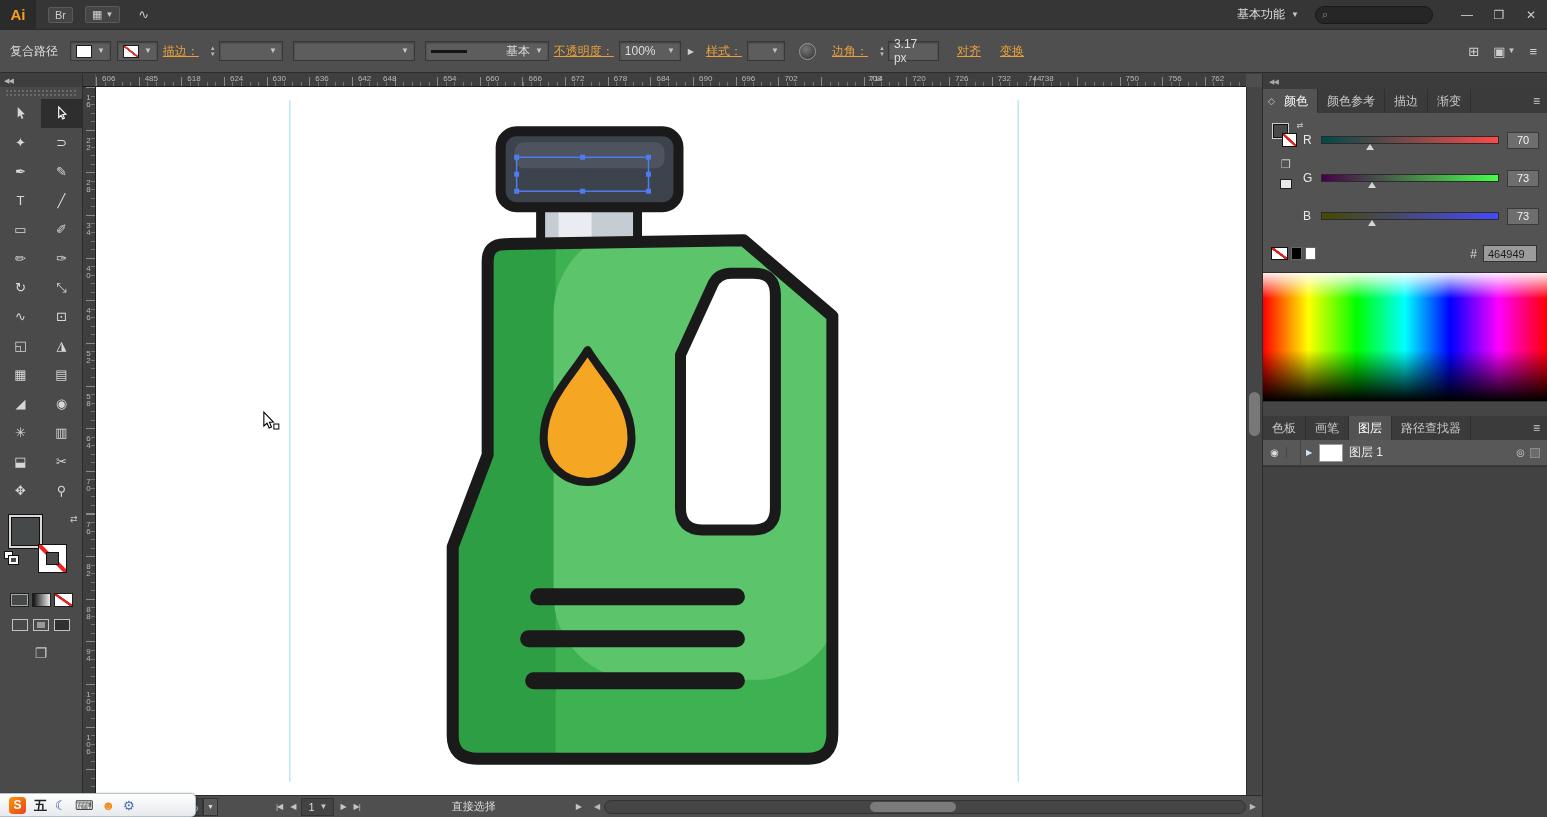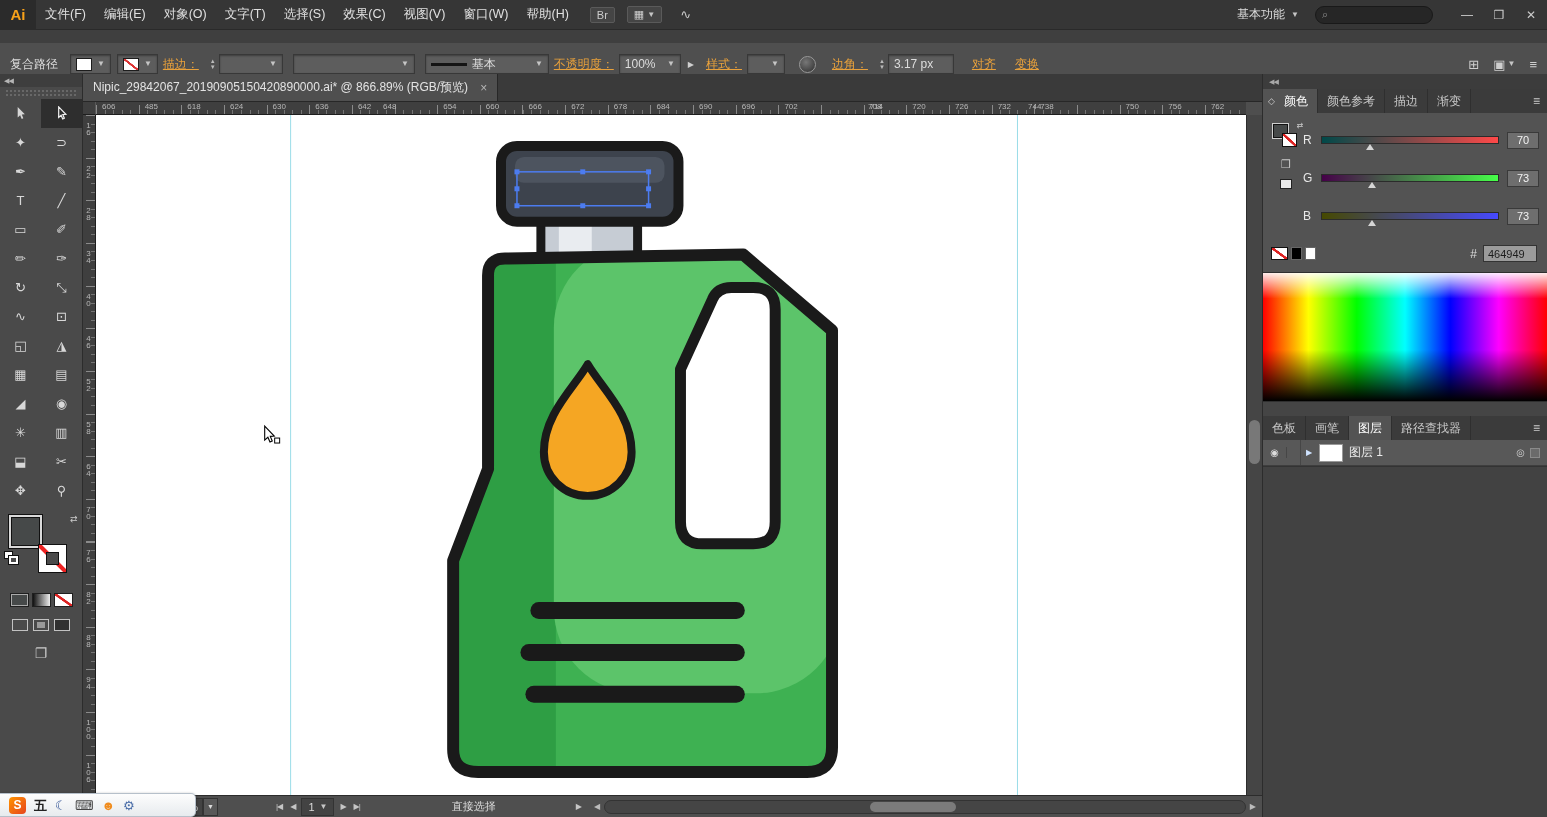--- a/index.html
+++ b/index.html
@@ -15,21 +15,21 @@
   .mb-icon{margin-left:12px;padding:1px 6px;border:1px solid #5a5a5a;border-radius:2px;font-size:11px;background:#454545;color:#ccc;display:flex;align-items:center;gap:3px;}
   .mb-icon.flat{border:none;background:none;font-size:13px;}
   .spacer{flex:1;}
   .workspace{display:flex;align-items:center;gap:6px;margin-right:16px;font-size:12px;color:#ddd;}
   .searchbox{width:118px;height:18px;background:#262626;border:1px solid #191919;border-radius:9px;display:flex;align-items:center;padding:0 6px;margin-right:18px;color:#8a8a8a;font-size:11px;gap:4px;}
   .sfield{flex:1;height:12px;}
   .winbtn{width:32px;height:30px;display:flex;align-items:center;justify-content:center;font-size:12px;color:#ccc;}
   .caret{font-size:8px;color:#c5c5c5;line-height:1;}
 
   
-  .controlbar{position:absolute;top:30px;left:0;right:0;height:43px;background:#4f4f4f;border-bottom:1px solid #2c2c2c;display:flex;align-items:center;color:#ddd;font-size:12px;margin-top:13px;}
+  .controlbar{position:absolute;top:30px;left:0;right:0;height:43px;background:#4f4f4f;border-bottom:1px solid #2c2c2c;display:flex;align-items:center;color:#ddd;font-size:12px;}
   .cb-label{margin:0 12px 0 10px;white-space:nowrap;}
   .cb-link{color:var(--accent-orange,#e9a13b);text-decoration:underline;margin:0 5px;white-space:nowrap;}
   .cb-dd{height:20px;background:#5d5d5d;border:1px solid #383838;display:flex;align-items:center;padding:0 5px;gap:5px;box-shadow:inset 0 1px 2px rgba(0,0,0,.35);}
   .swatch{width:16px;height:13px;background:#fff;border:1px solid #1d1d1d;}
   .swatch.none{background:linear-gradient(to top right,#fff 43%,#d33 45% 55%,#fff 57%);}
   .stepper{display:flex;flex-direction:column;font-size:6px;color:#bbb;line-height:6px;margin-left:6px;}
   .brushline{width:36px;height:3px;background:#141414;}
   .globe{width:17px;height:17px;border-radius:50%;background:radial-gradient(circle at 40% 35%,#777,#2d2d2d);border:1px solid #999;margin-left:14px;}
   .cb-push{margin-left:auto;}
   .cb-micon{margin:0 7px;color:#cfcfcf;font-size:13px;display:flex;align-items:center;gap:2px;}
@@ -151,31 +151,20 @@
   .ime-account-icon{color:#f08c1e;}
   .ime-toolbox-icon{color:#4a6da8;}
 </style>
 </head>
 <body>
 
 <div class="app">
 
   <div class="menubar">
     <div class="ai-logo">Ai</div>
-    <div class="menu-items">
-        <div class="menu-item">文件(F)</div>
-        <div class="menu-item">编辑(E)</div>
-        <div class="menu-item">对象(O)</div>
-        <div class="menu-item">文字(T)</div>
-        <div class="menu-item">选择(S)</div>
-        <div class="menu-item">效果(C)</div>
-        <div class="menu-item">视图(V)</div>
-        <div class="menu-item">窗口(W)</div>
-        <div class="menu-item">帮助(H)</div>
-      </div>
     <div class="mb-icon">Br</div>
     <div class="mb-icon">
       <span>▦</span>
       <span class="caret">▼</span>
     </div>
     <div class="mb-icon flat">∿</div>
     <div class="spacer"></div>
     <div class="workspace">
       <span>基本功能</span>
       <span class="caret">▼</span>
@@ -207,41 +196,41 @@
     <div class="cb-dd" style="width:64px;margin-left:3px;">
       <span style="flex:1;"></span>
       <span class="caret">▼</span>
     </div>
     <div class="cb-dd" style="width:122px;margin-left:10px;">
       <span style="flex:1;"></span>
       <span class="caret">▼</span>
     </div>
     <div class="cb-dd" style="width:124px;margin-left:10px;">
       <span class="brushline"></span>
-      <span style="flex:1;text-align:left;">基本</span>
+      <span style="flex:1;text-align:right;">基本</span>
       <span class="caret">▼</span>
     </div>
     <span class="cb-link">不透明度：</span>
     <div class="cb-dd" style="width:62px;">
       <span style="flex:1;">100%</span>
       <span class="caret">▼</span>
     </div>
     <span class="cb-micon" style="font-size:8px;">▶</span>
     <span class="cb-link">样式：</span>
     <div class="cb-dd" style="width:38px;">
       <span style="flex:1;"></span>
       <span class="caret">▼</span>
     </div>
     <span class="globe"></span>
     <span class="cb-link" style="margin-left:16px;">边角：</span>
     <span class="stepper">
       <span>▲</span>
       <span>▼</span>
     </span>
-    <div class="cb-dd" style="width:66px;margin-left:3px;">
+    <div class="cb-dd" style="width:51px;margin-left:3px;">
       <span style="flex:1;">3.17 px</span>
     </div>
     <span class="cb-link" style="margin-left:18px;">对齐</span>
     <span class="cb-link" style="margin-left:14px;">变换</span>
     <span class="cb-push"></span>
     <span class="cb-micon">⊞</span>
     <span class="cb-micon">
       <span>▣</span>
       <span class="caret">▼</span>
     </span>
@@ -307,26 +296,20 @@
     </div>
     <div class="screen-row">
       <div class="screen-btn"></div>
       <div class="screen-btn s2"></div>
       <div class="screen-btn s3"></div>
     </div>
     <div class="tb-bottom">❐</div>
   </div>
 
   <div class="center">
-    <div class="tabbar">
-      <div class="doc-tab">
-        <span>Nipic_29842067_20190905150420890000.ai* @ 866.89% (RGB/预览)</span>
-        <span class="tab-close">×</span>
-      </div>
-    </div>
 
     <div class="canvas-area">
       <div class="ruler-corner"></div>
       <div class="ruler-h">
         <div class="ticks-minor"></div>
         <div class="ticks-major"></div>
       <span class="hnum" style="left: 4px;">606</span>
           <span class="hnum" style="left: 46.65px;">485</span>
           <span class="hnum" style="left: 89.3px;">618</span>
           <span class="hnum" style="left: 131.95px;">624</span>

